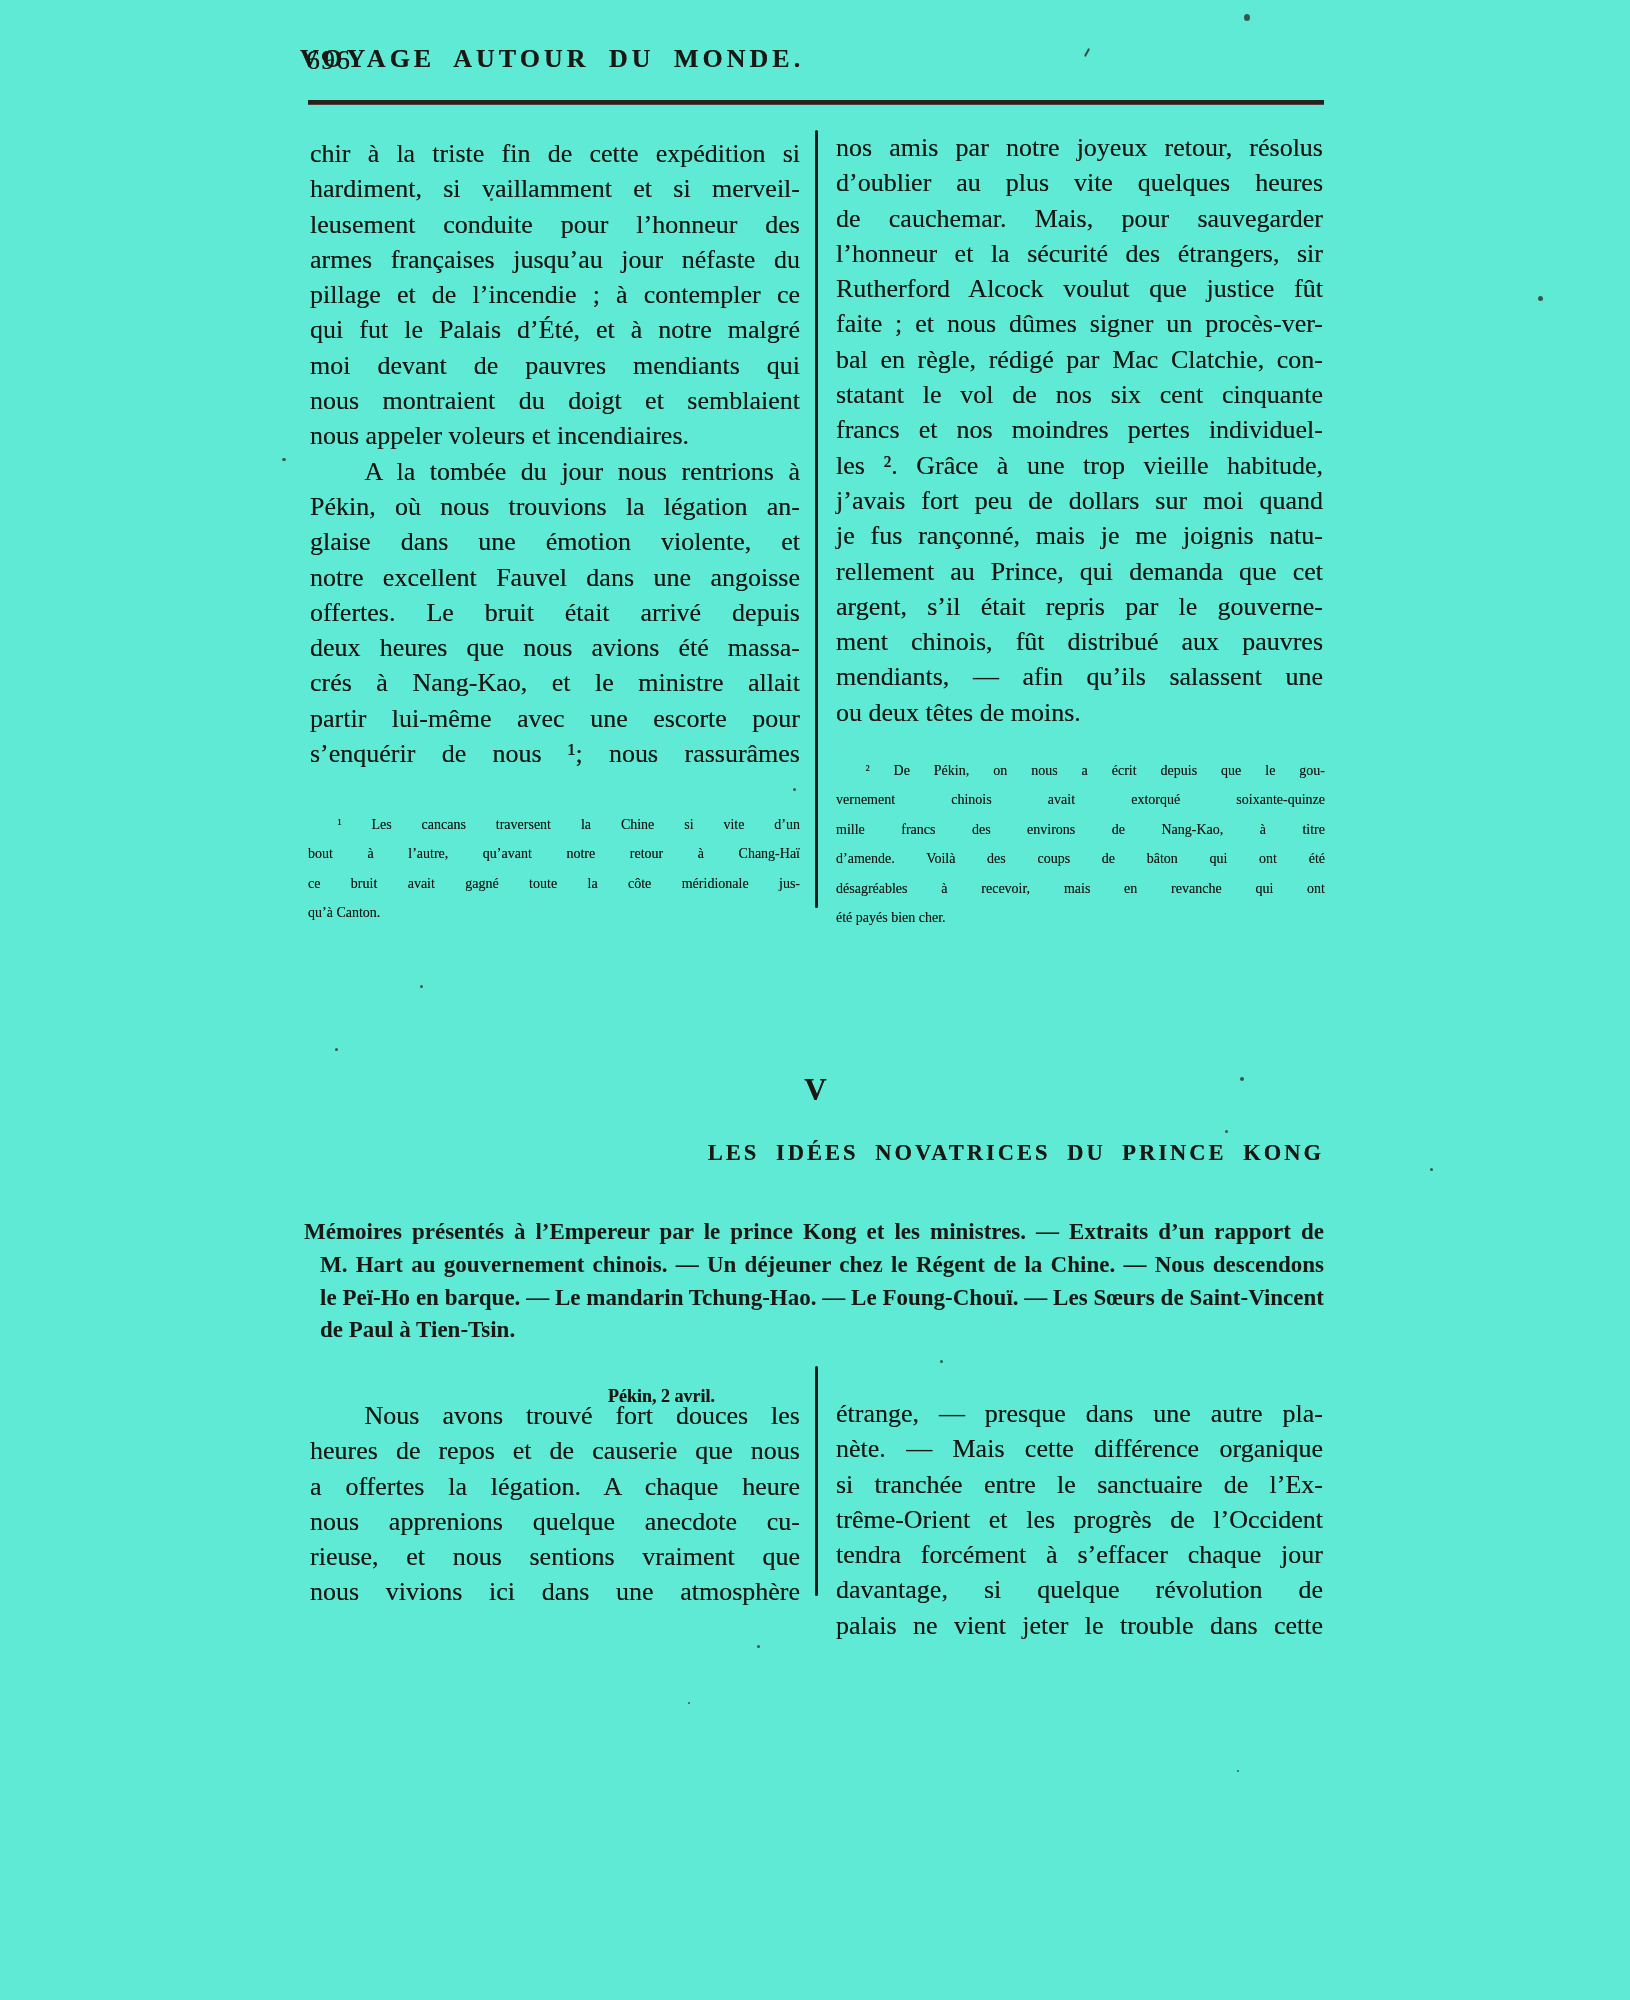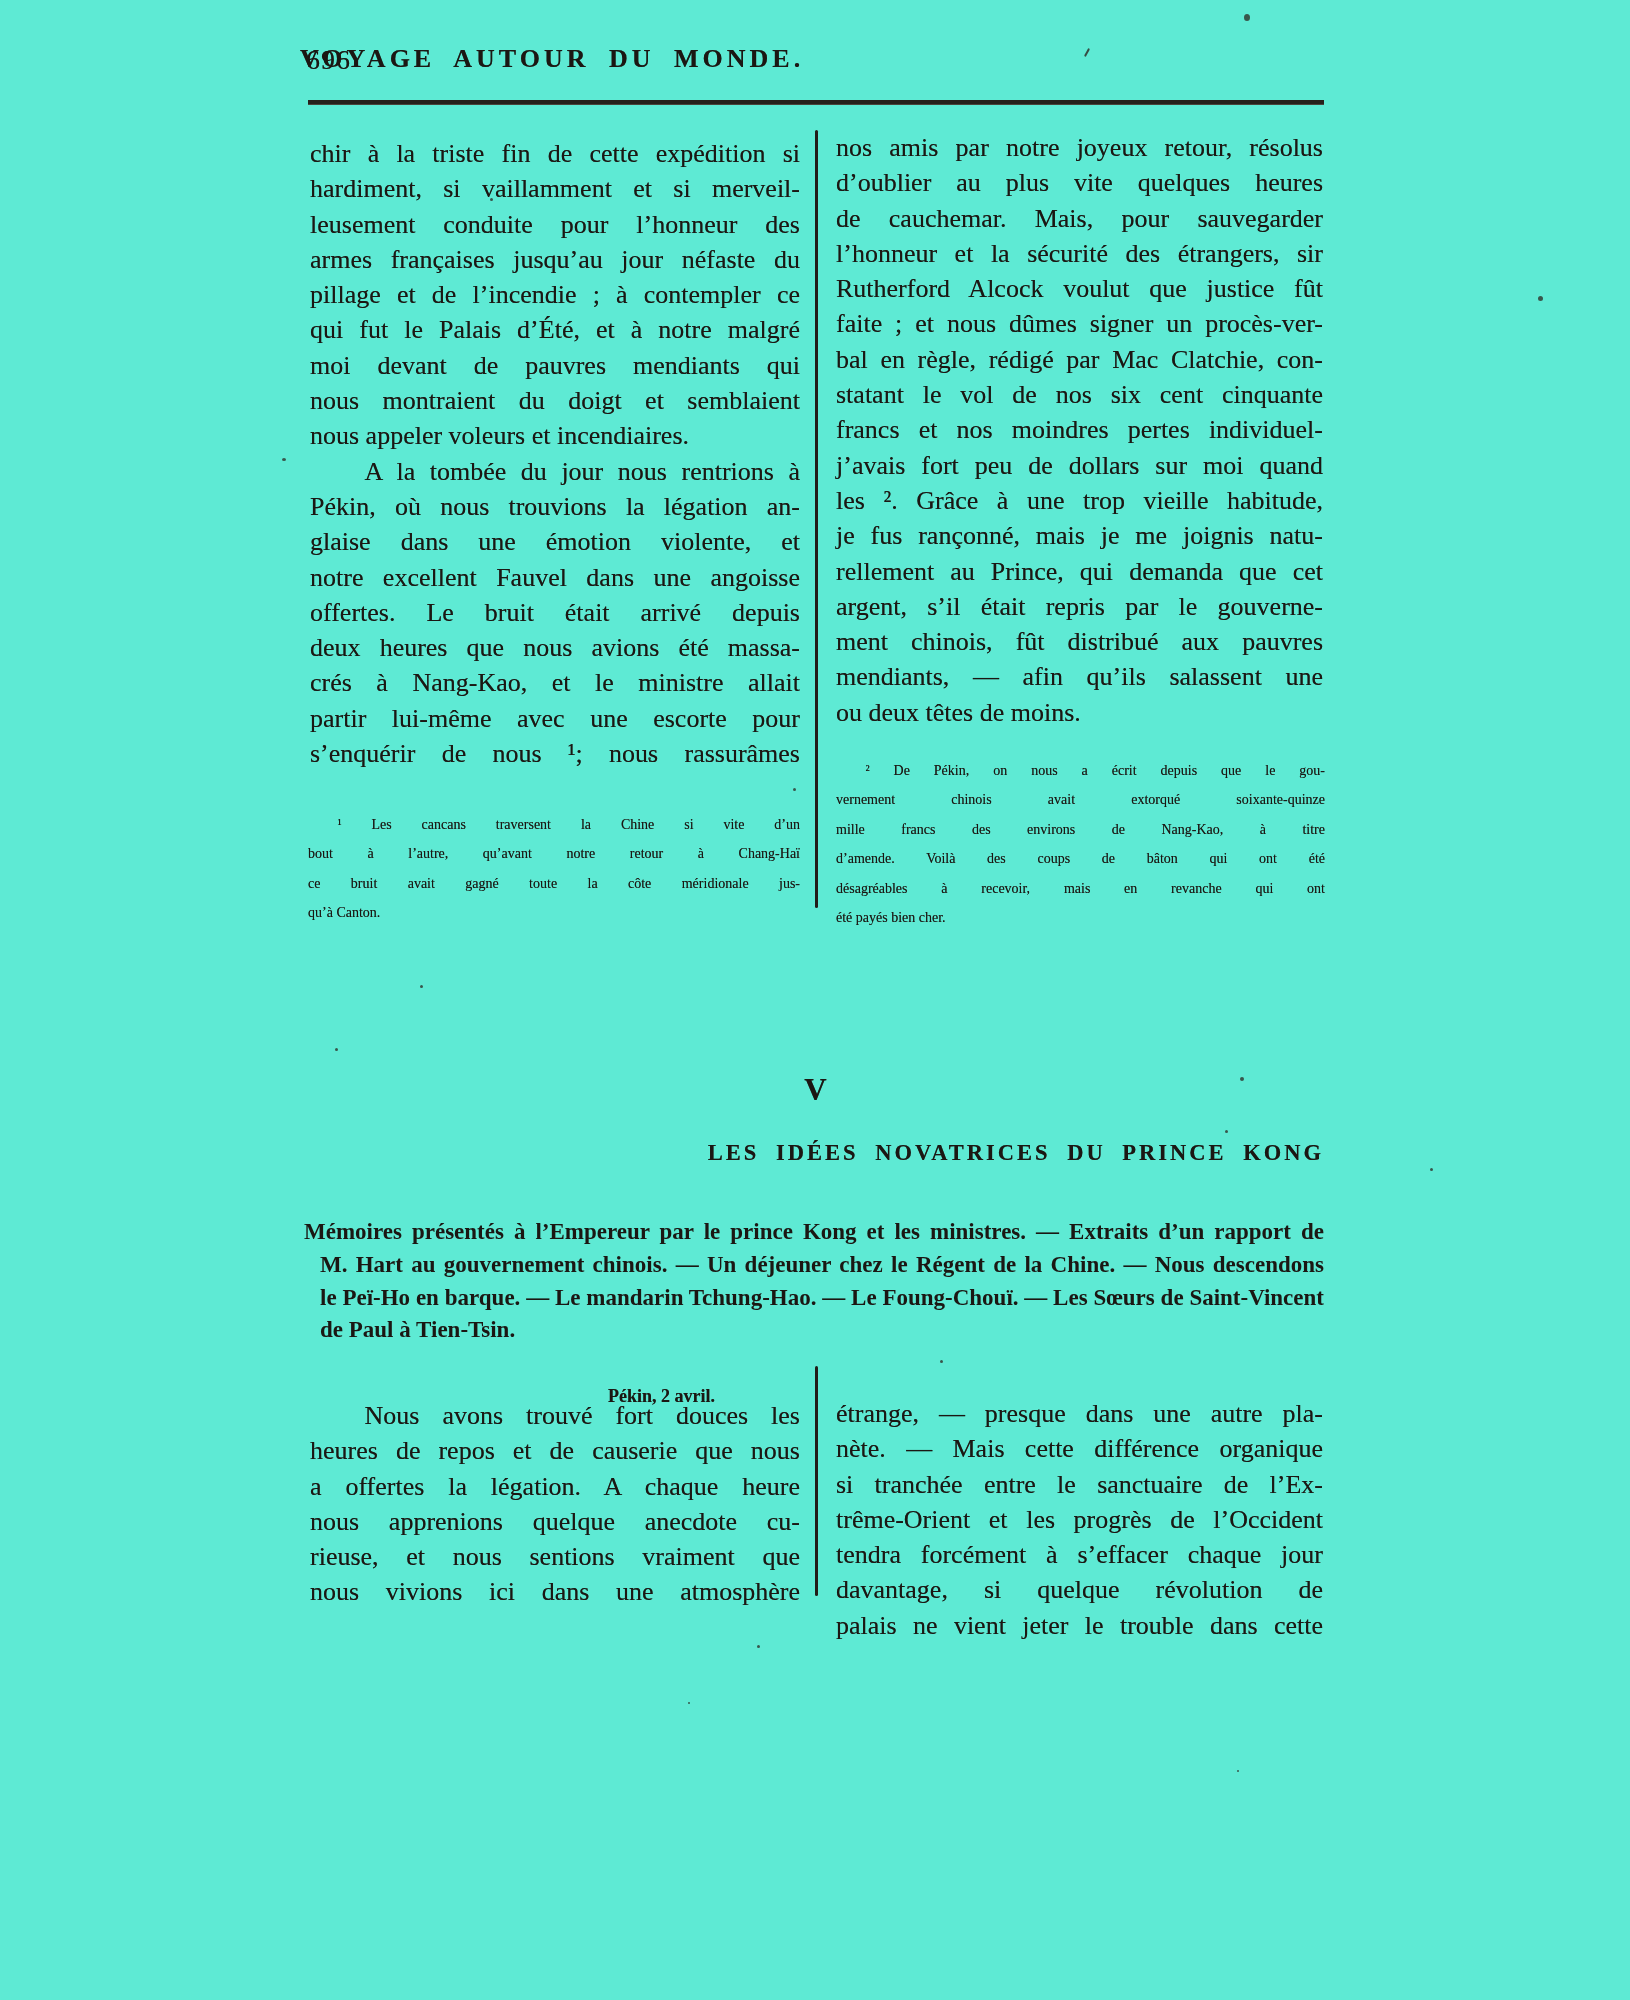--- a/index.html
+++ b/index.html
@@ -87,22 +87,22 @@
   <section class="col right-top">
       <div class="line">nos amis par notre joyeux retour, résolus</div>
       <div class="line">d’oublier au plus vite quelques heures</div>
       <div class="line">de cauchemar. Mais, pour sauvegarder</div>
       <div class="line">l’honneur et la sécurité des étrangers, sir</div>
       <div class="line">Rutherford Alcock voulut que justice fût</div>
       <div class="line">faite ; et nous dûmes signer un procès-ver-</div>
       <div class="line">bal en règle, rédigé par Mac Clatchie, con-</div>
       <div class="line">statant le vol de nos six cent cinquante</div>
       <div class="line">francs et nos moindres pertes individuel-</div>
+      <div class="line">les ². Grâce à une trop vieille habitude,</div>
       <div class="line">j’avais fort peu de dollars sur moi quand</div>
-      <div class="line">les ². Grâce à une trop vieille habitude,</div>
       <div class="line">je fus rançonné, mais je me joignis natu-</div>
       <div class="line">rellement au Prince, qui demanda que cet</div>
       <div class="line">argent, s’il était repris par le gouverne-</div>
       <div class="line">ment chinois, fût distribué aux pauvres</div>
       <div class="line">mendiants, — afin qu’ils salassent une</div>
       <div class="line end">ou deux têtes de moins.</div>
     </section>
 
   <section class="footnote left-fn">
       <div class="line ind">¹ Les cancans traversent la Chine si vite d’un</div>

